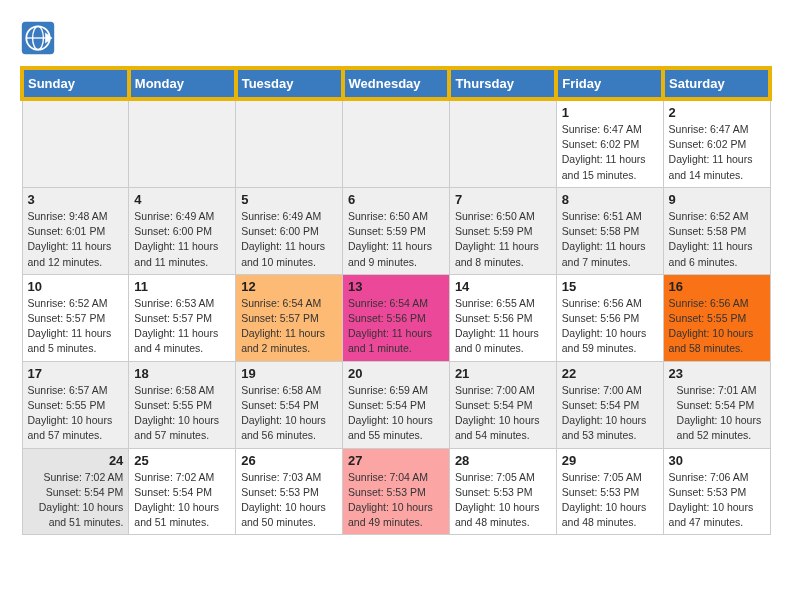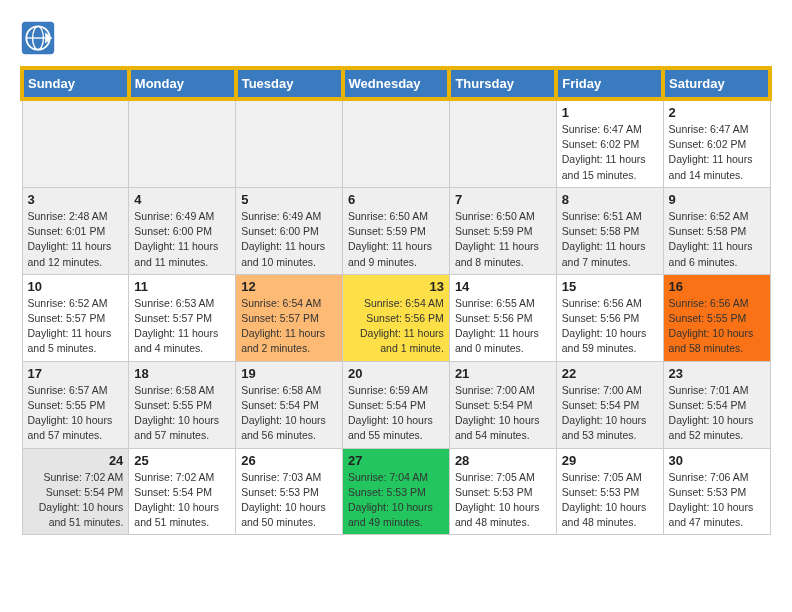--- a/index.html
+++ b/index.html
@@ -135,21 +135,21 @@
         <td style="background: rgb(255, 255, 255);">
           <span class="day-num">2</span>
           <div class="day-info" style="white-space: pre-line;">Sunrise: 6:47 AM
 Sunset: 6:02 PM
 Daylight: 11 hours and 14 minutes.</div>
         </td>
       </tr>
       <tr>
         <td style="background: rgb(239, 239, 239);">
           <span class="day-num">3</span>
-          <div class="day-info" style="white-space: pre-line;">Sunrise: 2:48 AM
+          <div class="day-info" style="white-space: pre-line;">Sunrise: 9:48 AM
 Sunset: 6:01 PM
 Daylight: 11 hours and 12 minutes.</div>
         </td>
         <td style="background: rgb(239, 239, 239);">
           <span class="day-num">4</span>
           <div class="day-info" style="white-space: pre-line;">Sunrise: 6:49 AM
 Sunset: 6:00 PM
 Daylight: 11 hours and 11 minutes.</div>
         </td>
         <td style="background: rgb(239, 239, 239);">
@@ -195,21 +195,21 @@
           <div class="day-info" style="white-space: pre-line;">Sunrise: 6:53 AM
 Sunset: 5:57 PM
 Daylight: 11 hours and 4 minutes.</div>
         </td>
         <td style="background: #fdba74;">
           <span class="day-num">12</span>
           <div class="day-info" style="white-space: pre-line;">Sunrise: 6:54 AM
 Sunset: 5:57 PM
 Daylight: 11 hours and 2 minutes.</div>
         </td>
-        <td style="background: #fde047; text-align: right;">
+        <td style="background: #ec4899;">
           <span class="day-num">13</span>
           <div class="day-info" style="white-space: pre-line;">Sunrise: 6:54 AM
 Sunset: 5:56 PM
 Daylight: 11 hours and 1 minute.</div>
         </td>
         <td style="background: rgb(255, 255, 255);">
           <span class="day-num">14</span>
           <div class="day-info" style="white-space: pre-line;">Sunrise: 6:55 AM
 Sunset: 5:56 PM
 Daylight: 11 hours and 0 minutes.</div>
@@ -259,21 +259,21 @@
 Daylight: 10 hours and 54 minutes.</div>
         </td>
         <td style="background: rgb(239, 239, 239);">
           <span class="day-num">22</span>
           <div class="day-info" style="white-space: pre-line;">Sunrise: 7:00 AM
 Sunset: 5:54 PM
 Daylight: 10 hours and 53 minutes.</div>
         </td>
         <td style="background: rgb(239, 239, 239);">
           <span class="day-num">23</span>
-          <div class="day-info" style="white-space: pre-line;">Sunrise: 7:01 AM
+          <div class="day-info" style="white-space: pre-line; margin-left: 8px;">Sunrise: 7:01 AM
 Sunset: 5:54 PM
 Daylight: 10 hours and 52 minutes.</div>
         </td>
       </tr>
       <tr>
         <td style="background: #e5e5e5; text-align: right;">
           <span class="day-num">24</span>
           <div class="day-info" style="white-space: pre-line;">Sunrise: 7:02 AM
 Sunset: 5:54 PM
 Daylight: 10 hours and 51 minutes.</div>
@@ -283,21 +283,21 @@
           <div class="day-info" style="white-space: pre-line;">Sunrise: 7:02 AM
 Sunset: 5:54 PM
 Daylight: 10 hours and 51 minutes.</div>
         </td>
         <td style="background: rgb(255, 255, 255);">
           <span class="day-num">26</span>
           <div class="day-info" style="white-space: pre-line;">Sunrise: 7:03 AM
 Sunset: 5:53 PM
 Daylight: 10 hours and 50 minutes.</div>
         </td>
-        <td style="background: #22c55e;">
+        <td style="background: #fca5a5;">
           <span class="day-num">27</span>
           <div class="day-info" style="white-space: pre-line;">Sunrise: 7:04 AM
 Sunset: 5:53 PM
 Daylight: 10 hours and 49 minutes.</div>
         </td>
         <td style="background: rgb(255, 255, 255);">
           <span class="day-num">28</span>
           <div class="day-info" style="white-space: pre-line;">Sunrise: 7:05 AM
 Sunset: 5:53 PM
 Daylight: 10 hours and 48 minutes.</div>

